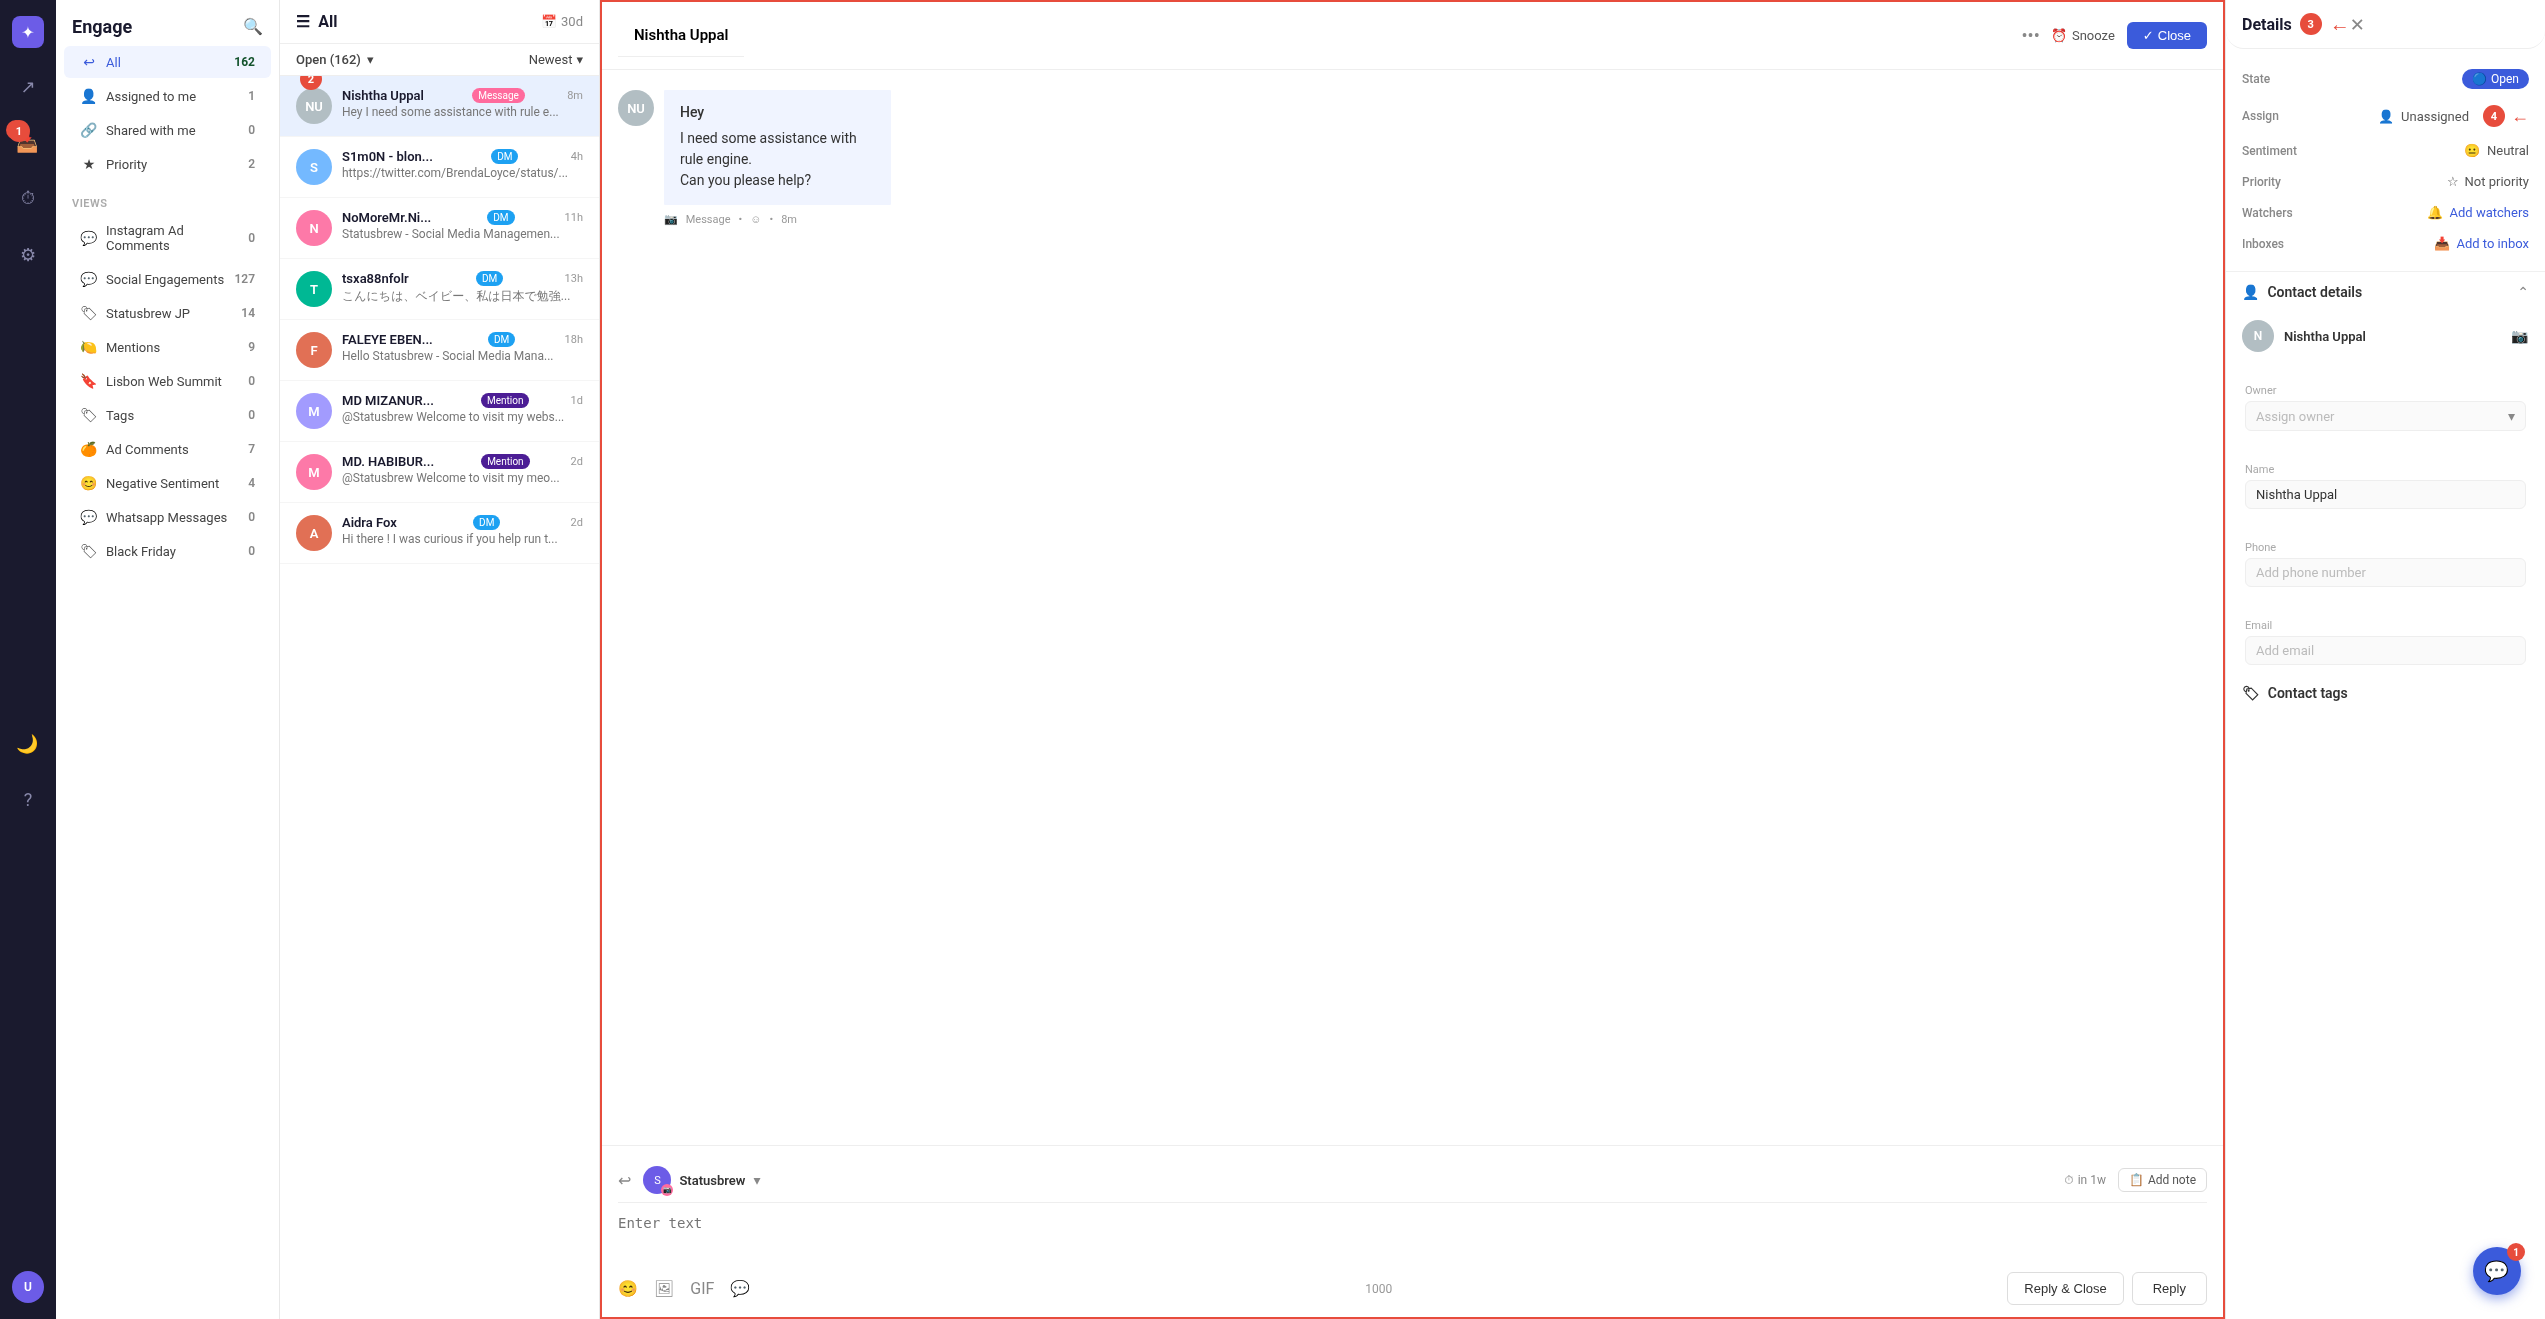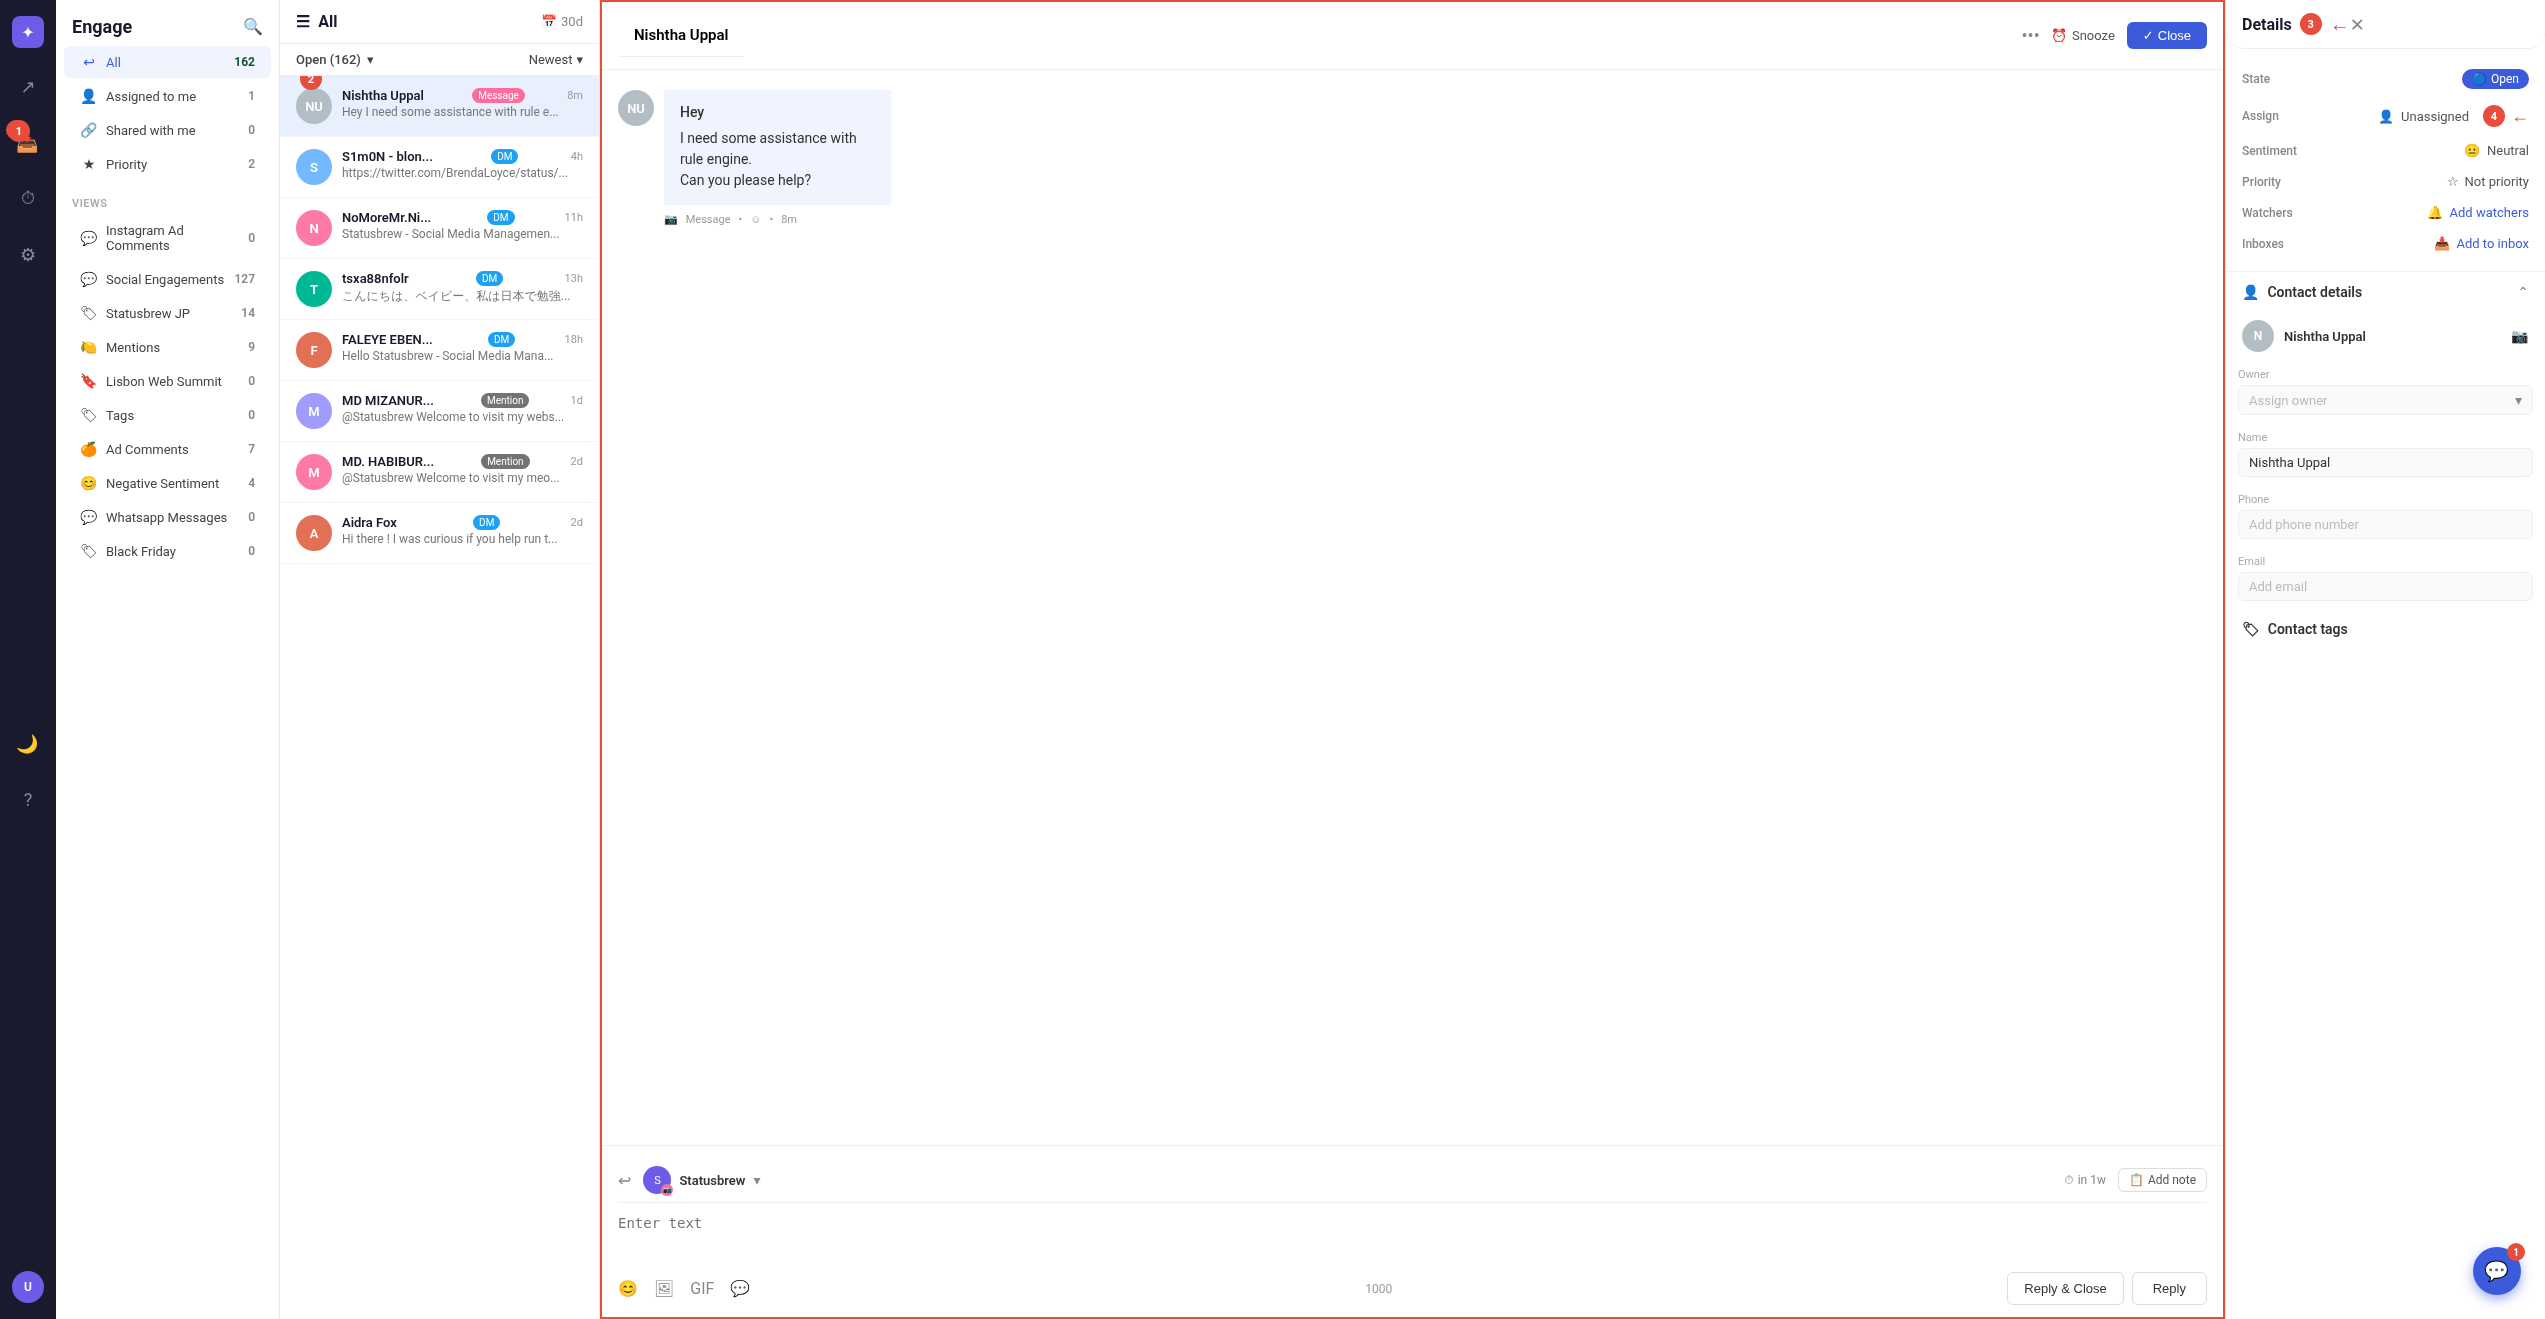--- a/index.html
+++ b/index.html
@@ -35,21 +35,21 @@
     .newest-badge { display: flex; align-items: center; gap: 4px; cursor: pointer; font-size: 13px; color: #444; }
     .conversation-list { flex: 1; overflow-y: auto; }
     .conv-item { display: flex; align-items: flex-start; padding: 12px 16px; cursor: pointer; border-bottom: 1px solid #f5f5f5; gap: 10px; }
     .conv-item.active { background: #e8f0fe; }
     .conv-avatar { width: 36px; height: 36px; border-radius: 50%; background: #ddd; flex-shrink: 0; display: flex; align-items: center; justify-content: center; font-size: 13px; font-weight: 600; color: white; }
     .conv-content { flex: 1; min-width: 0; }
     .conv-name-row { display: flex; align-items: center; justify-content: space-between; margin-bottom: 2px; }
     .conv-name { font-size: 13px; font-weight: 600; color: #1a1a2e; }
     .conv-badge { font-size: 10px; padding: 2px 6px; border-radius: 10px; background: #ff6b9d; color: white; margin-left: 6px; }
     .conv-badge.dm { background: #1da1f2; }
-    .conv-badge.mention { background: #737373; }
+    .conv-badge.mention { background: #4c1d95; }
     .conv-time { font-size: 11px; color: #999; }
     .conv-preview { font-size: 12px; color: #777; white-space: nowrap; overflow: hidden; text-overflow: ellipsis; }
 
     
     .chat-panel { flex: 1; display: flex; flex-direction: column; background: white; border: 2px solid #e74c3c; min-width: 0; }
     .chat-header { padding: 12px 16px; border-bottom: 1px solid #eee; display: flex; align-items: center; justify-content: space-between; }
     .chat-header-actions { display: flex; align-items: center; gap: 12px; }
     .chat-header-actions .dots { color: #888; cursor: pointer; font-size: 18px; }
     .snooze-btn { display: flex; align-items: center; gap: 4px; font-size: 13px; color: #555; cursor: pointer; }
     .close-btn { background: #3b5bdb; color: white; border: none; padding: 6px 16px; border-radius: 6px; font-size: 13px; cursor: pointer; display: flex; align-items: center; gap: 4px; }
@@ -89,21 +89,21 @@
     .priority-value { display: flex; align-items: center; gap: 6px; font-size: 13px; color: #555; }
     .watchers-value { display: flex; align-items: center; gap: 6px; font-size: 13px; color: #3b5bdb; cursor: pointer; }
     .inbox-value { display: flex; align-items: center; gap: 6px; font-size: 13px; color: #3b5bdb; cursor: pointer; }
     .contact-details-header { display: flex; align-items: center; justify-content: space-between; padding: 12px 16px; }
     .contact-details-title { font-size: 14px; font-weight: 600; color: #333; display: flex; align-items: center; gap: 8px; }
     .collapse-icon { color: #888; cursor: pointer; }
     .contact-row { padding: 8px 16px; display: flex; align-items: center; gap: 10px; }
     .contact-avatar { width: 32px; height: 32px; border-radius: 50%; background: #b2bec3; display: flex; align-items: center; justify-content: center; color: white; font-size: 12px; font-weight: 600; }
     .contact-name { font-size: 13px; font-weight: 600; color: #333; flex: 1; }
     .contact-platform { font-size: 14px; color: #ff6b9d; }
-    .field-section { padding: 8px 12px; }
+    .field-section { padding: 8px 19px; margin-top: 16px; }
     .field-label { font-size: 11px; color: #aaa; margin-bottom: 4px; }
     .field-value { font-size: 13px; color: #333; padding: 6px 10px; border: 1px solid #eee; border-radius: 6px; background: #fafafa; }
     .field-placeholder { font-size: 13px; color: #bbb; padding: 6px 10px; border: 1px solid #eee; border-radius: 6px; background: #fafafa; }
     .owner-select { display: flex; align-items: center; justify-content: space-between; padding: 6px 10px; border: 1px solid #eee; border-radius: 6px; background: #fafafa; cursor: pointer; }
     .owner-placeholder { font-size: 13px; color: #bbb; }
     .contact-tags-header { display: flex; align-items: center; gap: 8px; padding: 12px 16px; font-size: 14px; font-weight: 600; color: #333; cursor: pointer; }
   </style>
 </head>
 <body>
 

